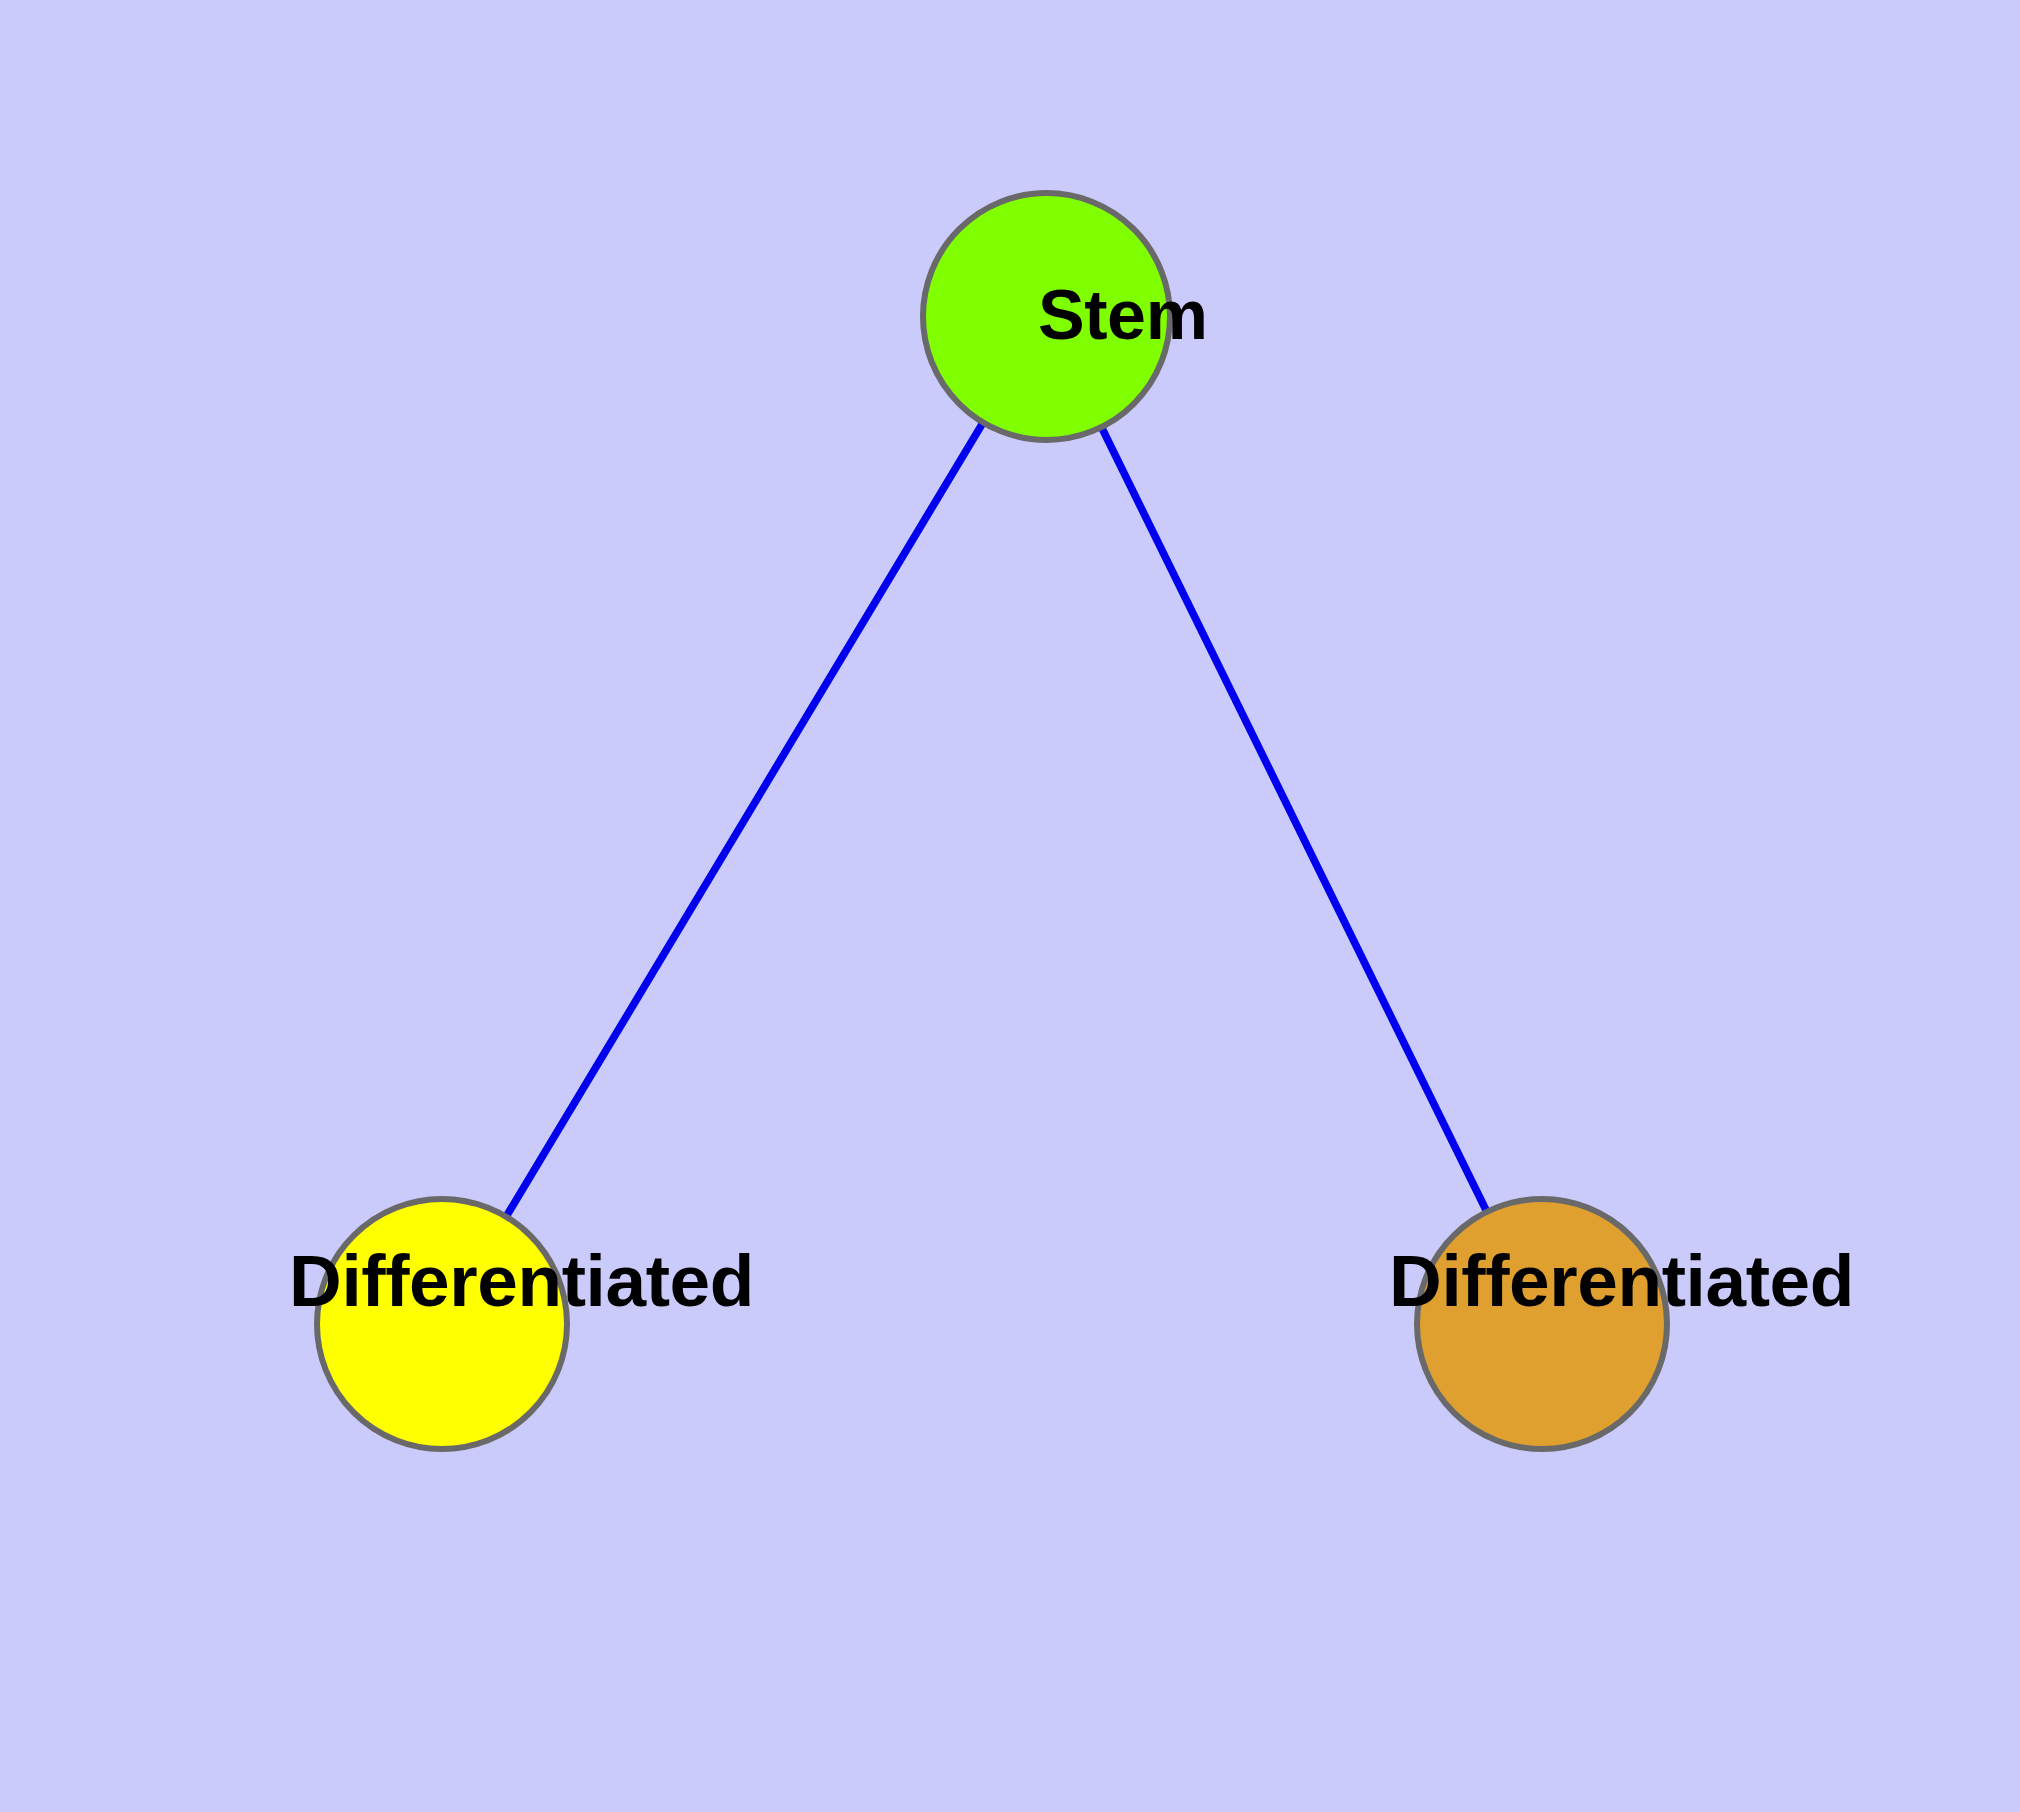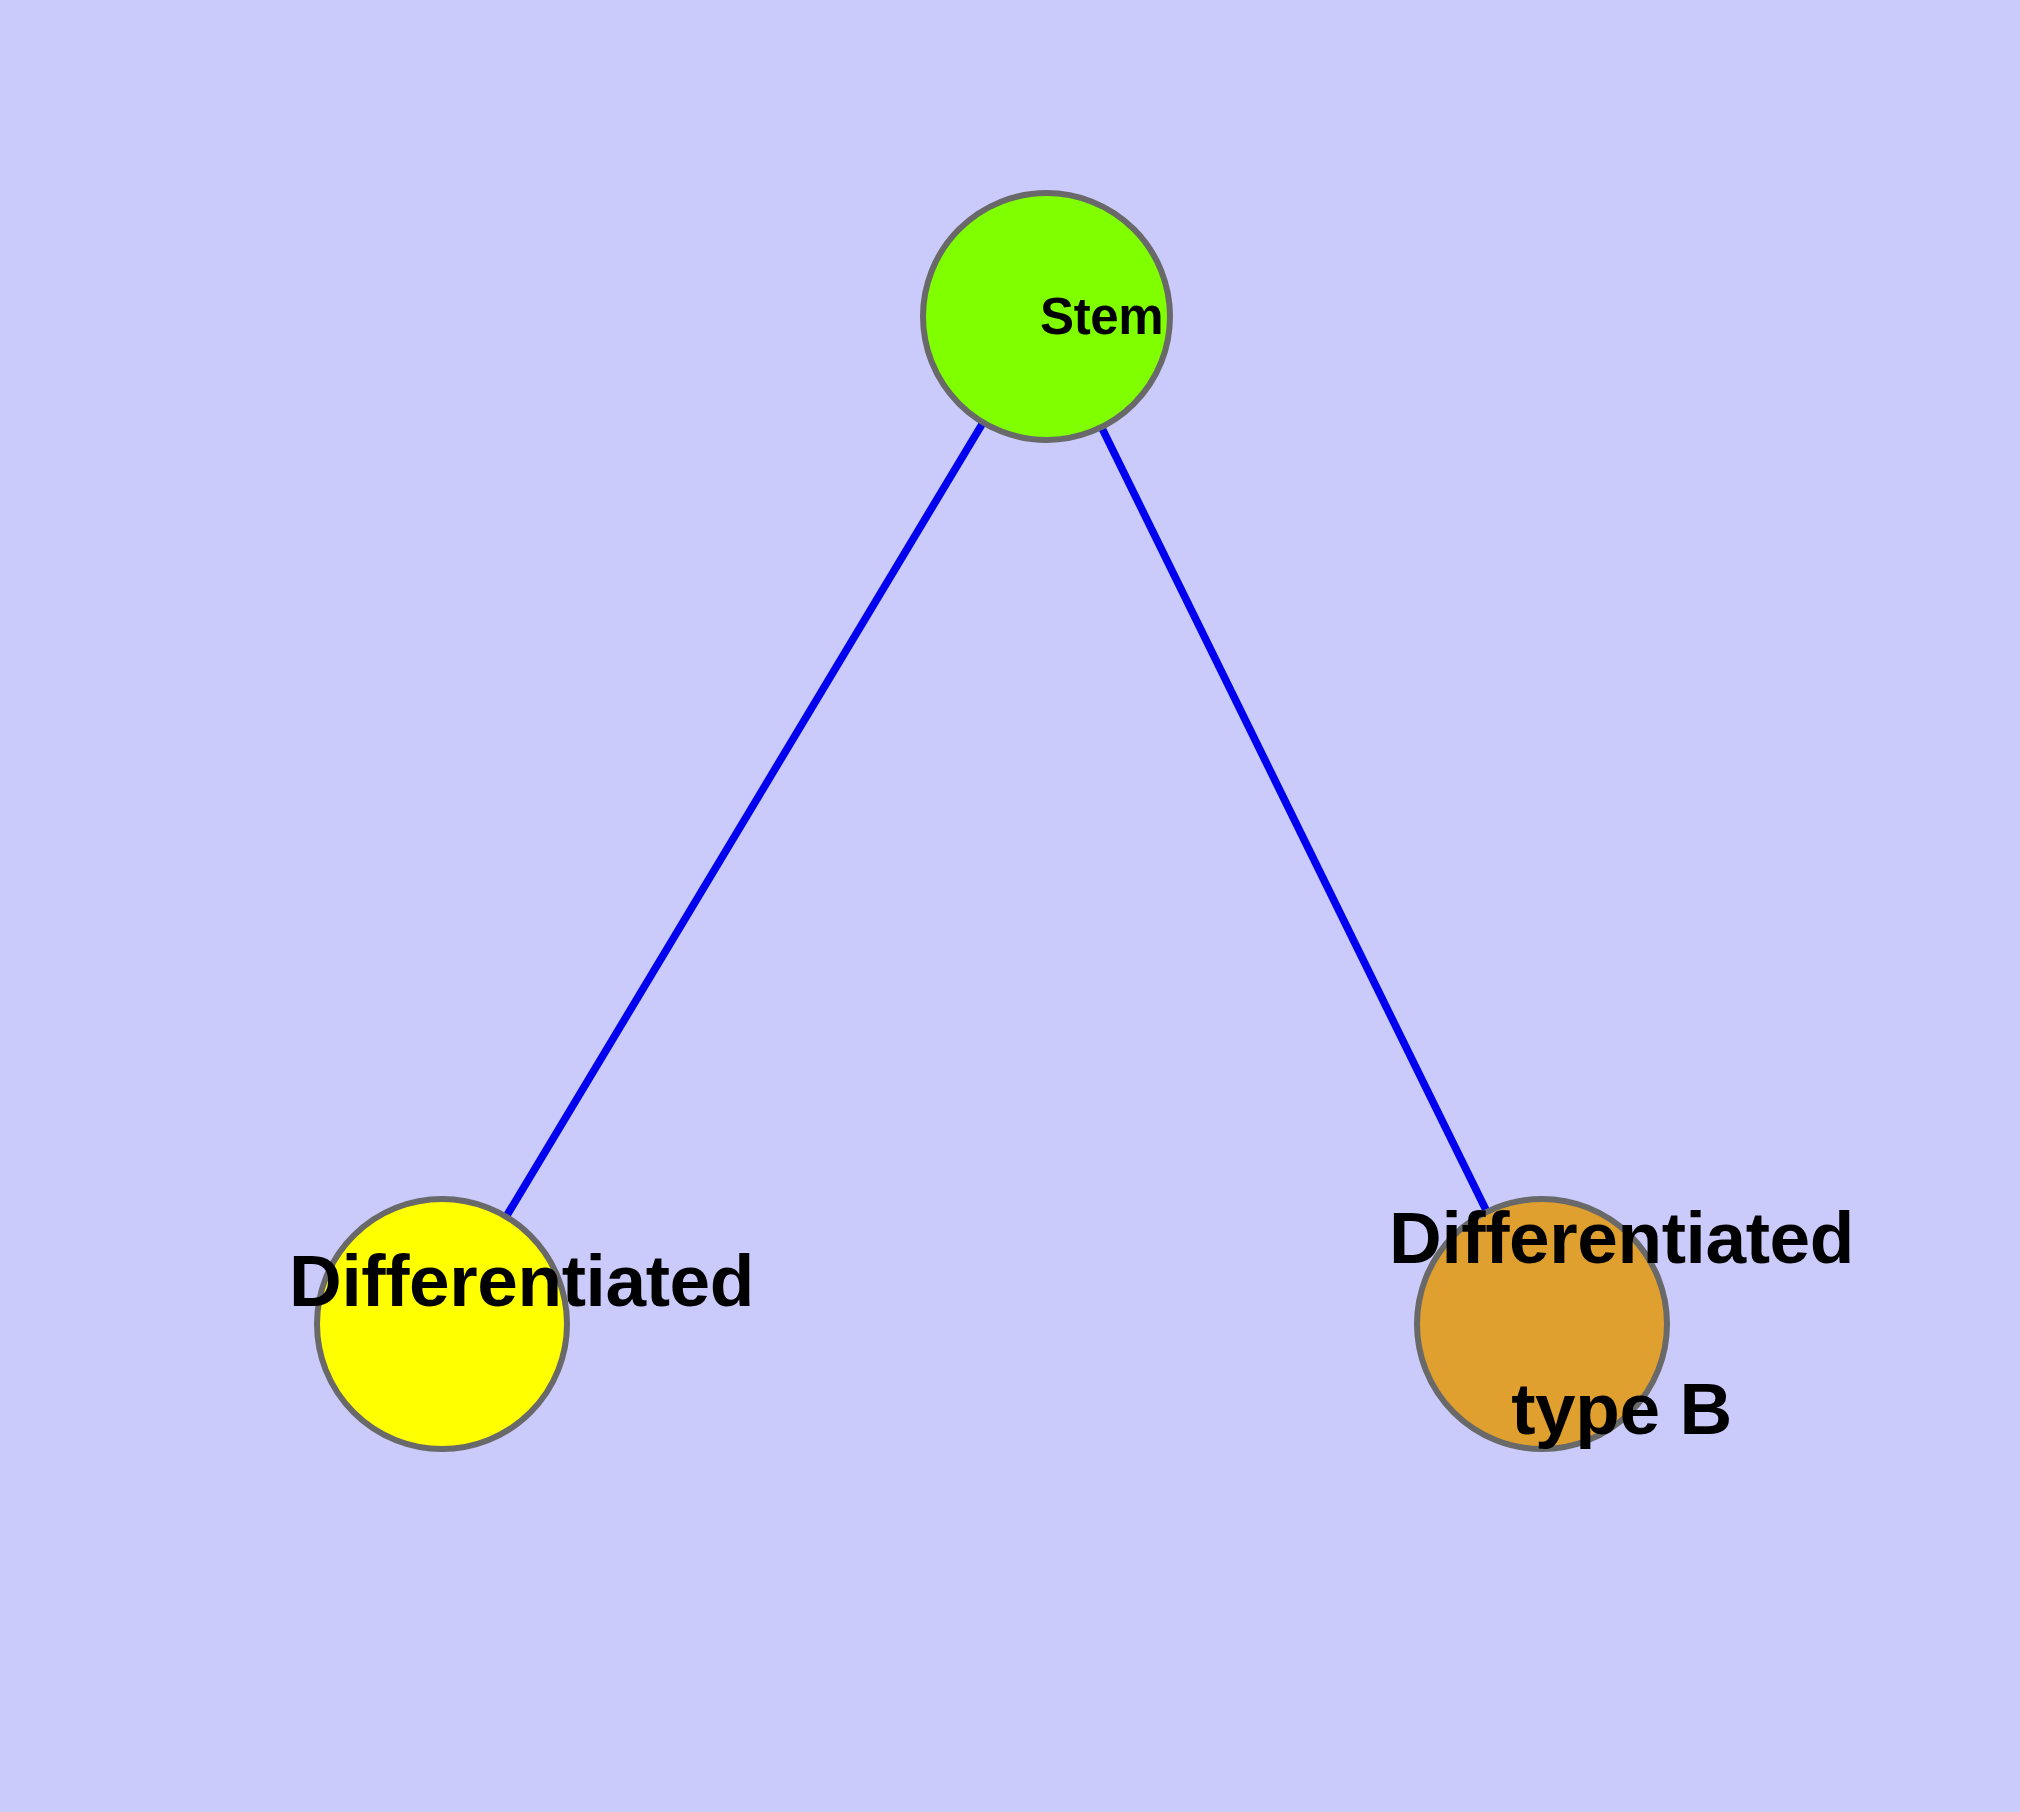--- a/index.html
+++ b/index.html
@@ -61,33 +61,32 @@
 <div id="graph-canvas" style="width: 2021px; height: 1812px; background: rgb(203, 203, 251);">
 
   <svg id="edge-layer" viewBox="0 0 2384 2138" width="2021" height="1812" xmlns="http://www.w3.org/2000/svg">
     <line x1="1235" y1="373" x2="521" y2="1562" stroke="#0000ee" stroke-width="9" stroke-linecap="butt"></line>
     <line x1="1235" y1="373" x2="1819" y2="1562" stroke="#0000ee" stroke-width="9" stroke-linecap="butt"></line>
   </svg>
 
   <div id="node-layer">
 
     <div class="graph-node" style="left: 920px; top: 190px; width: 253px; height: 253px; background: rgb(127, 255, 0); border: 6.8px solid rgb(105, 105, 105);">
-      <div class="node-label" style="font-size: 51px;">
+      <div class="node-label" style="font-size: 70px;">
         <span>Stem</span>
       </div>
     </div>
 
     <div class="graph-node" style="left: 314px; top: 1196px; width: 256px; height: 256px; background: rgb(255, 255, 0); border: 6.8px solid rgb(105, 105, 105);">
       <div class="node-label" style="font-size: 73px;">
         <span>Differentiated</span><br>
       </div>
     </div>
 
     <div class="graph-node" style="left: 1414px; top: 1196px; width: 256px; height: 256px; background: rgb(224, 160, 48); border: 6.8px solid rgb(105, 105, 105);">
       <div class="node-label" style="font-size: 73px;">
         <span>Differentiated</span><br>
-        <span>type B</span>
       </div>
     </div>
 
   </div>
 </div>
 
 
 </body></html>

